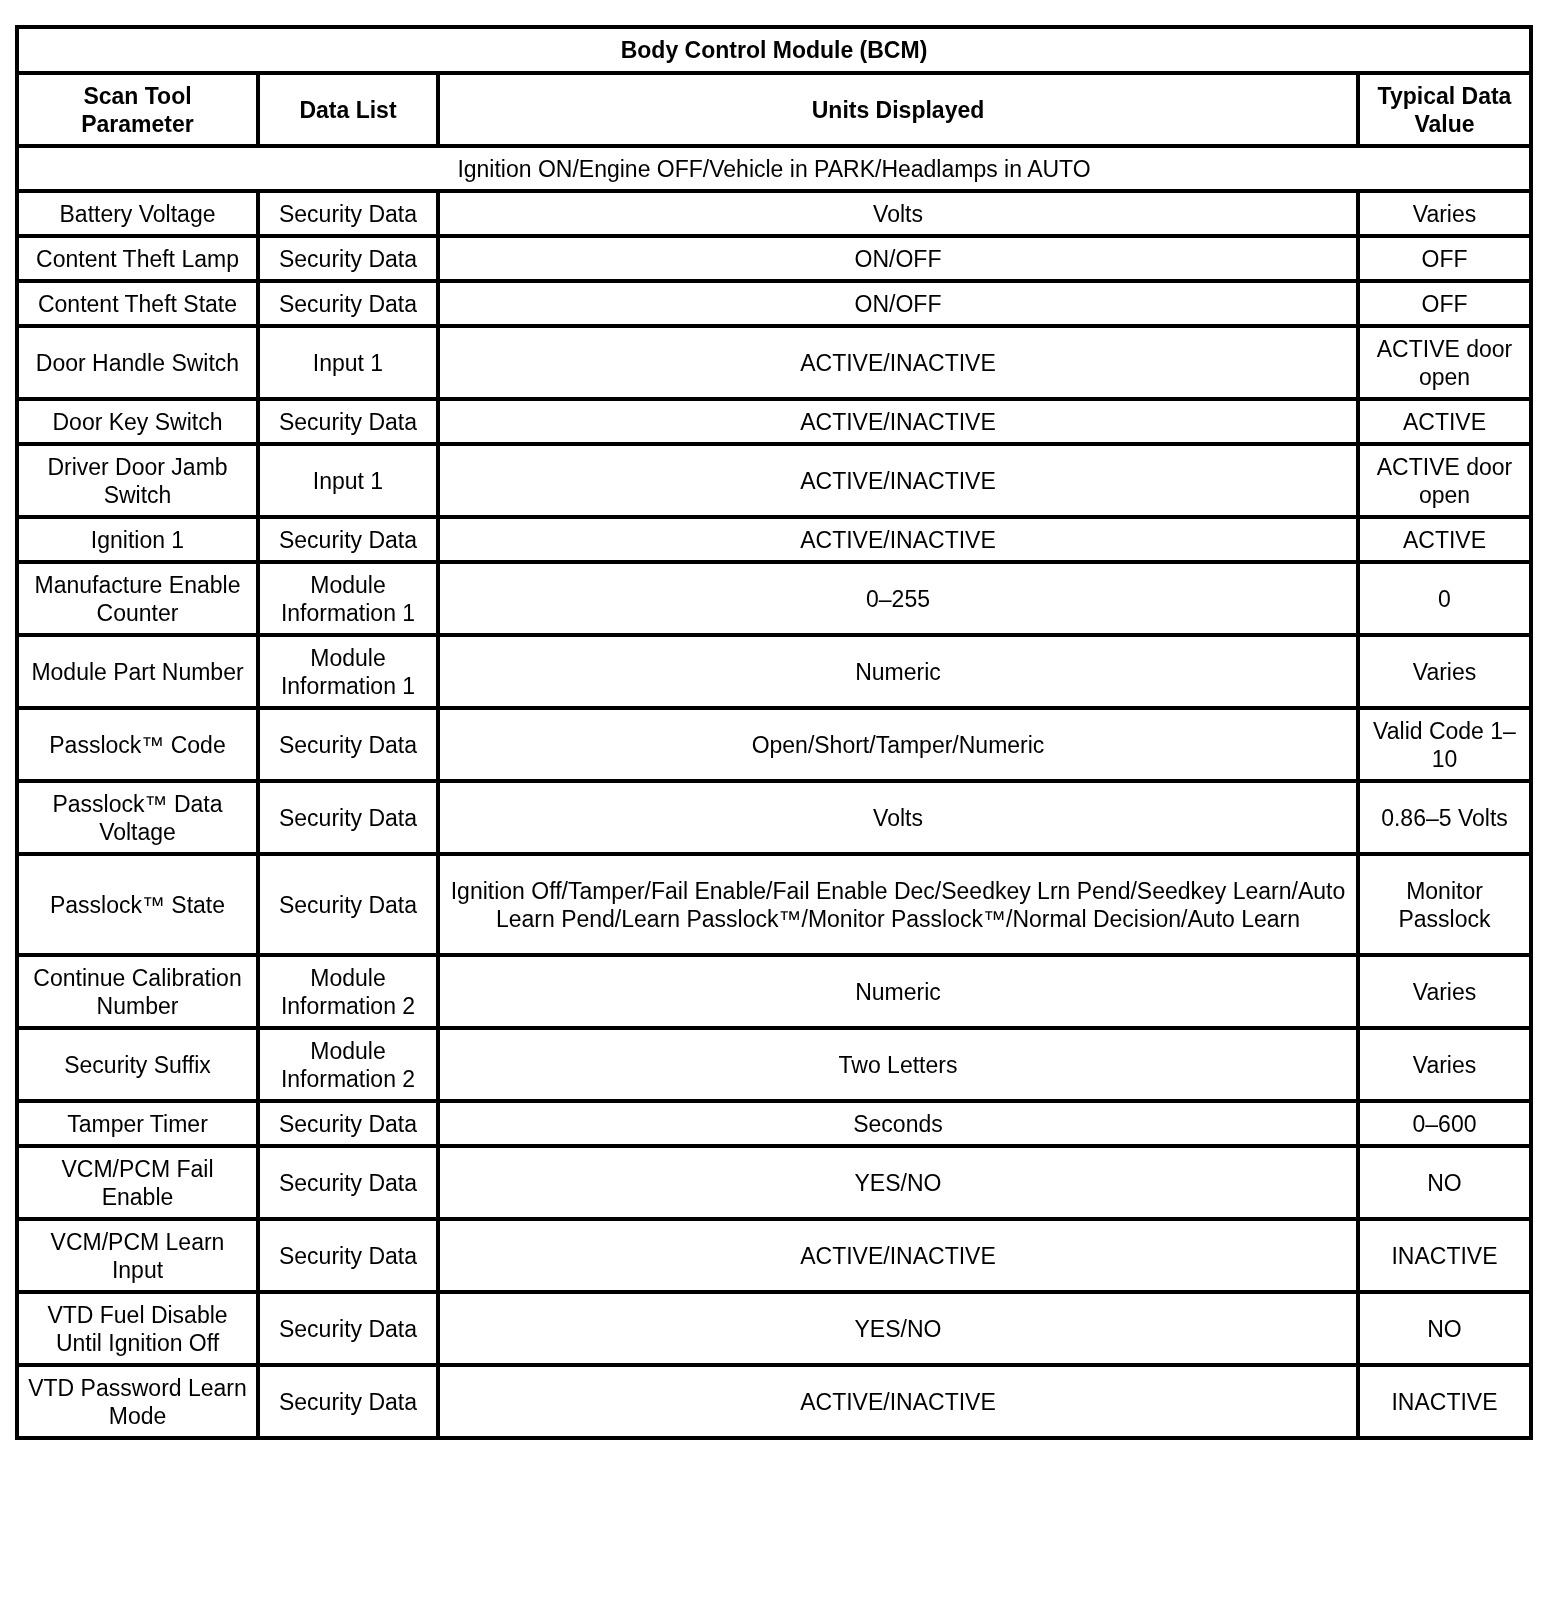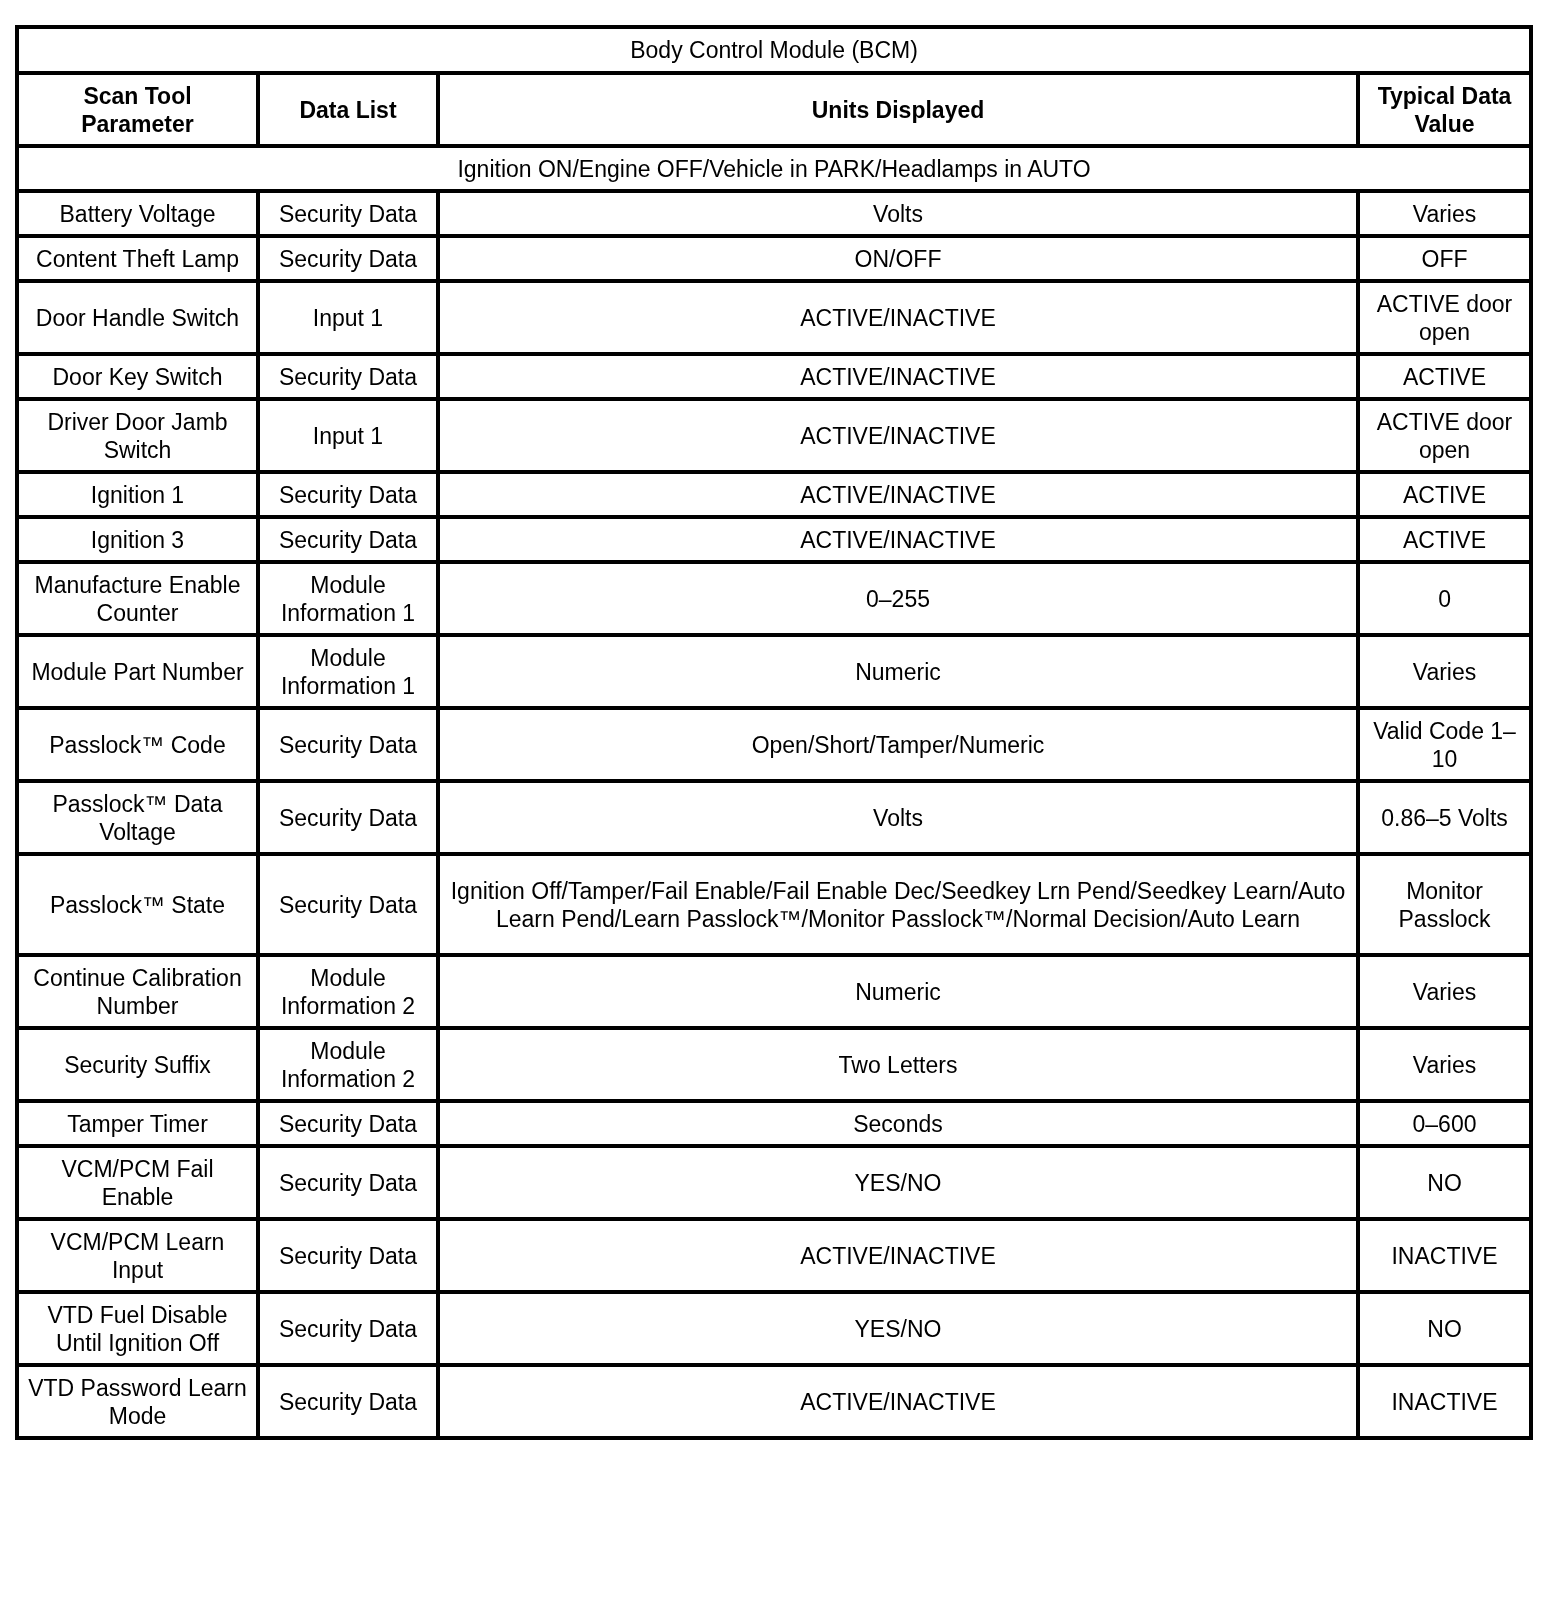--- a/index.html
+++ b/index.html
@@ -12,21 +12,21 @@
   table.bcm td, table.bcm th {
     border: 4px solid #000;
     font-size: 23px; line-height: 28px;
     padding: 4px 6px;
     text-align: center; vertical-align: middle;
   }
   col.c1 { width: 241px; }
   col.c2 { width: 180px; }
   col.c3 { width: 920px; }
   col.c4 { width: 173px; }
-  .title th { font-weight: normal; height: 34px; }
+  .title th { font-weight: bold; height: 34px; }
   .hdr th { font-weight: bold; height: 61px; }
   .section th { font-weight: normal; height: 33px; }
   td.param { text-align: left; padding-left: 4px; }
   tr.r1 td { height: 33px; }
   tr.r2 td { height: 61px; }
   tr.r3 td { height: 89px; }
 </style>
 </head>
 <body>
 
@@ -57,46 +57,46 @@
         <td>Security Data</td>
         <td>Volts</td>
         <td>Varies</td>
       </tr>
       <tr class="r1">
         <td class="param">Content Theft Lamp</td>
         <td>Security Data</td>
         <td>ON/OFF</td>
         <td>OFF</td>
       </tr>
+      <tr class="r1">
+        <td class="param">Content Theft State</td>
+        <td>Security Data</td>
+        <td>ON/OFF</td>
+        <td>OFF</td>
+      </tr>
       <tr class="r2">
         <td class="param">Door Handle Switch</td>
         <td>Input 1</td>
         <td>ACTIVE/INACTIVE</td>
         <td>ACTIVE door open</td>
       </tr>
       <tr class="r1">
         <td class="param">Door Key Switch</td>
         <td>Security Data</td>
         <td>ACTIVE/INACTIVE</td>
         <td>ACTIVE</td>
       </tr>
       <tr class="r2">
         <td class="param">Driver Door Jamb Switch</td>
         <td>Input 1</td>
         <td>ACTIVE/INACTIVE</td>
         <td>ACTIVE door open</td>
       </tr>
       <tr class="r1">
         <td class="param">Ignition 1</td>
-        <td>Security Data</td>
-        <td>ACTIVE/INACTIVE</td>
-        <td>ACTIVE</td>
-      </tr>
-      <tr class="r1">
-        <td class="param">Ignition 3</td>
         <td>Security Data</td>
         <td>ACTIVE/INACTIVE</td>
         <td>ACTIVE</td>
       </tr>
       <tr class="r2">
         <td class="param">Manufacture Enable Counter</td>
         <td>Module Information 1</td>
         <td>0–255</td>
         <td>0</td>
       </tr>

